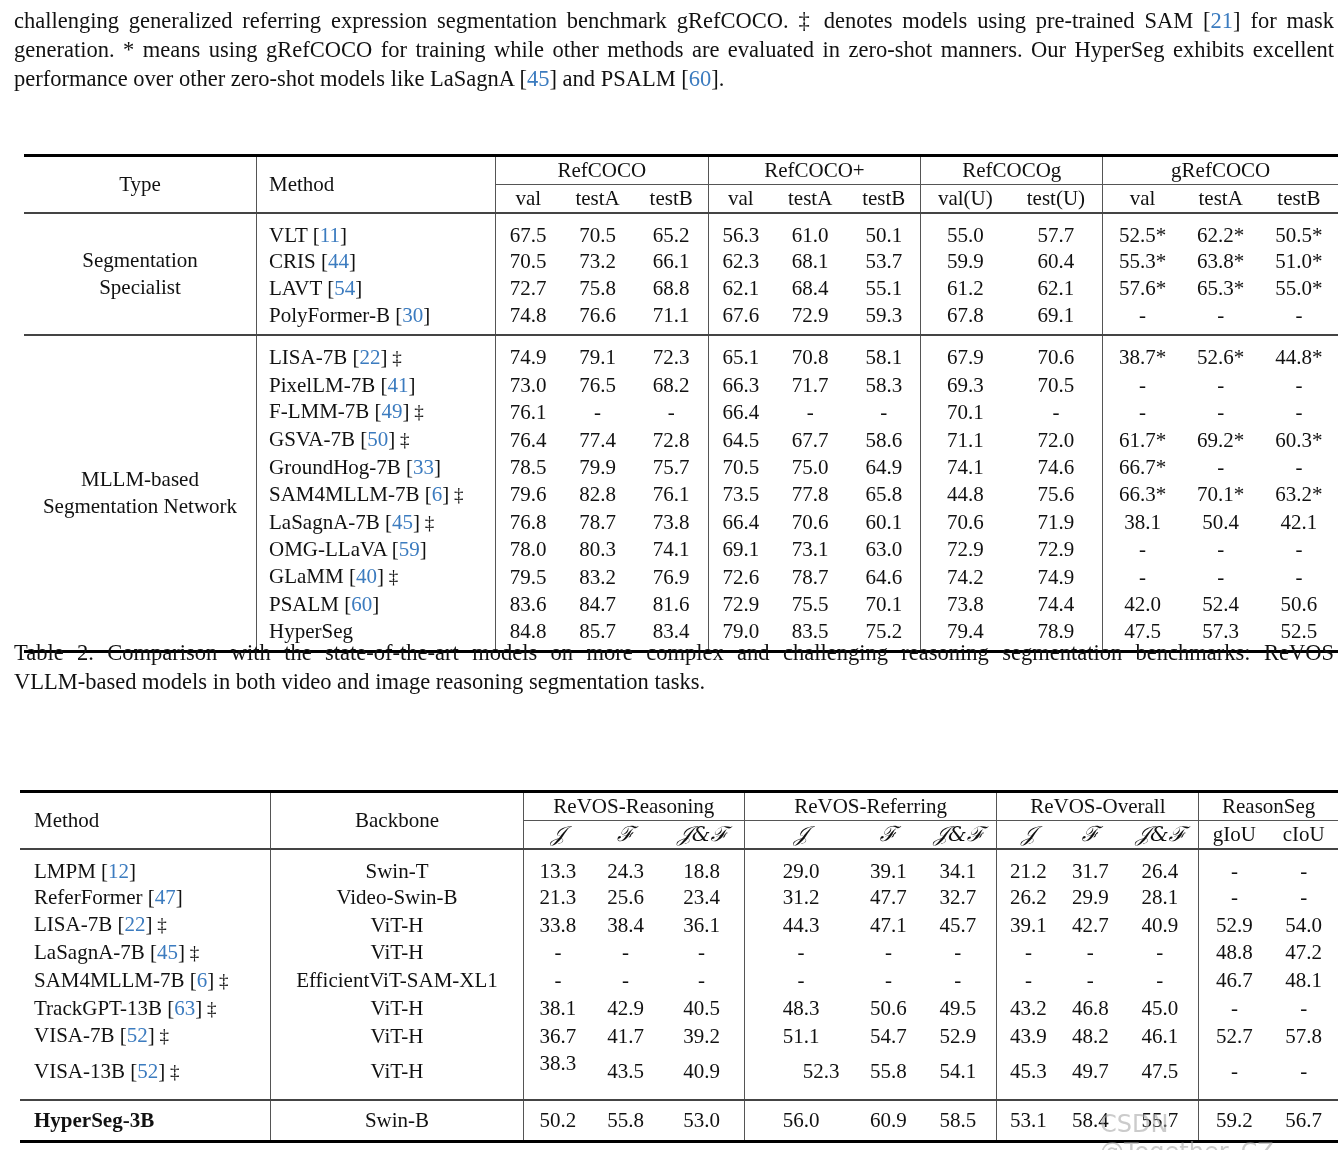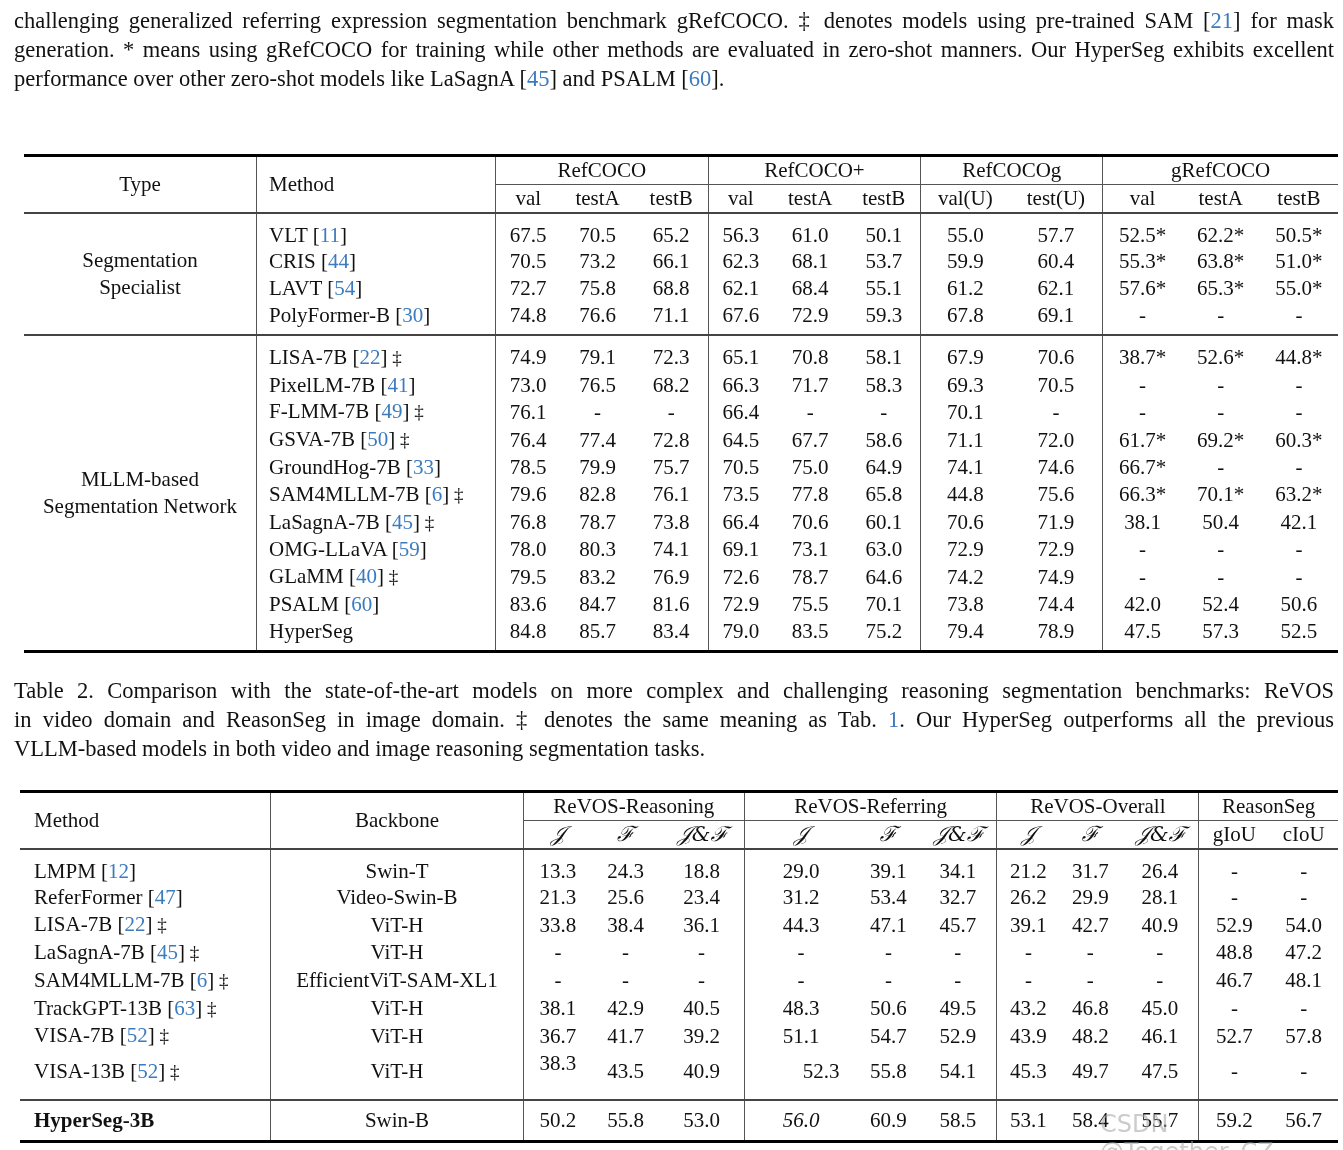--- a/index.html
+++ b/index.html
@@ -9,21 +9,21 @@
       color: #111;
     }
     .cite { color: #3b7bbf; }
     .caption {
       position: absolute; left: 14px; width: 1320px;
       font-size: 22.5px; line-height: 29px; text-align: justify;
     }
     .caption .line { display: block; text-align: justify; text-align-last: justify; white-space: nowrap; }
     .caption .line.last { text-align-last: left; }
     #cap1 { top: 6px; }
-    #cap2 { top: 676px; }
+    #cap2 { top: 638px; }
 
     table.t {
       position: absolute; border-collapse: collapse;
       font-size: 21px; line-height: 26.8px;
     }
     table.t td, table.t th { padding: 0 6px; font-weight: normal; white-space: nowrap; text-align: center; }
     .bold td, td.bold { font-weight: bold; }
     .vl { border-left: 1.5px solid #555; }
     .toprule { border-top: 3px solid #000; }
     .botrule { border-bottom: 3px solid #000; }
@@ -293,21 +293,20 @@
         <td style="padding-bottom: 5px;">78.9</td>
         <td class="vl" style="padding-bottom: 5px;">47.5</td>
         <td style="padding-bottom: 5px;">57.3</td>
         <td style="padding-bottom: 5px;">52.5</td>
       </tr>
     </tbody>
 </table>
 
 <div id="cap2" class="caption">
     <span class="line">Table 2. Comparison with the state-of-the-art models on more complex and challenging reasoning segmentation benchmarks: ReVOS</span>
-    <span class="line"><span>in video domain and ReasonSeg in image domain. ‡ denotes the same meaning as Tab. </span><span></span><span class="cite">1</span><span></span><span>. Our HyperSeg outperforms all the previous</span></span>
     <span class="line last">VLLM-based models in both video and image reasoning segmentation tasks.</span>
   </div>
 
 <table id="table2" class="t">
   <thead>
     <tr class="toprule">
       <th rowspan="2" class="left" style="width:230px;padding-left:14px">Method</th>
       <th rowspan="2" class="vl" style="width:240px">Backbone</th>
       <th colspan="3" class="vl cmid">ReVOS-Reasoning</th>
       <th colspan="3" class="vl cmid">ReVOS-Referring</th>
@@ -344,21 +343,21 @@
         <td class="vl" style="padding-top: 8px;">-</td>
         <td style="padding-top: 8px;">-</td>
       </tr>
       <tr>
         <td class="left" style="padding-left: 14px;"><span>ReferFormer</span> [<span class="cite">47</span>]</td>
         <td class="vl">Video-Swin-B</td>
         <td class="vl">21.3</td>
         <td>25.6</td>
         <td>23.4</td>
         <td class="vl">31.2</td>
-        <td>53.4</td>
+        <td>47.7</td>
         <td>32.7</td>
         <td class="vl">26.2</td>
         <td>29.9</td>
         <td>28.1</td>
         <td class="vl">-</td>
         <td>-</td>
       </tr>
       <tr>
         <td class="left" style="padding-left: 14px;"><span>LISA-7B</span> [<span class="cite">22</span>]<span class="dagger"> ‡</span></td>
         <td class="vl">ViT-H</td>
@@ -448,21 +447,21 @@
         <td style="padding-bottom: 6px;">47.5</td>
         <td class="vl" style="padding-bottom: 6px;">-</td>
         <td style="padding-bottom: 6px;">-</td>
       </tr>
       <tr class="midrule botrule">
         <td class="left" style="padding-left: 14px; font-weight: bold; padding-top: 6px; padding-bottom: 6px;"><span>HyperSeg-3B</span></td>
         <td class="vl" style="padding-top: 6px; padding-bottom: 6px;">Swin-B</td>
         <td class="vl bold" style="padding-top: 6px; padding-bottom: 6px;">50.2</td>
         <td class=" bold" style="padding-top: 6px; padding-bottom: 6px;">55.8</td>
         <td class=" bold" style="padding-top: 6px; padding-bottom: 6px;">53.0</td>
-        <td class="vl bold" style="padding-top: 6px; padding-bottom: 6px; font-style: italic;">56.0</td>
+        <td class="vl bold" style="padding-top: 6px; padding-bottom: 6px;">56.0</td>
         <td class=" bold" style="padding-top: 6px; padding-bottom: 6px;">60.9</td>
         <td class=" bold" style="padding-top: 6px; padding-bottom: 6px;">58.5</td>
         <td class="vl bold" style="padding-top: 6px; padding-bottom: 6px;">53.1</td>
         <td class=" bold" style="padding-top: 6px; padding-bottom: 6px;">58.4</td>
         <td class=" bold" style="padding-top: 6px; padding-bottom: 6px;">55.7</td>
         <td class="vl bold" style="padding-top: 6px; padding-bottom: 6px;">59.2</td>
         <td style="padding-top: 6px; padding-bottom: 6px;">56.7</td>
       </tr>
     </tbody>
 </table>

